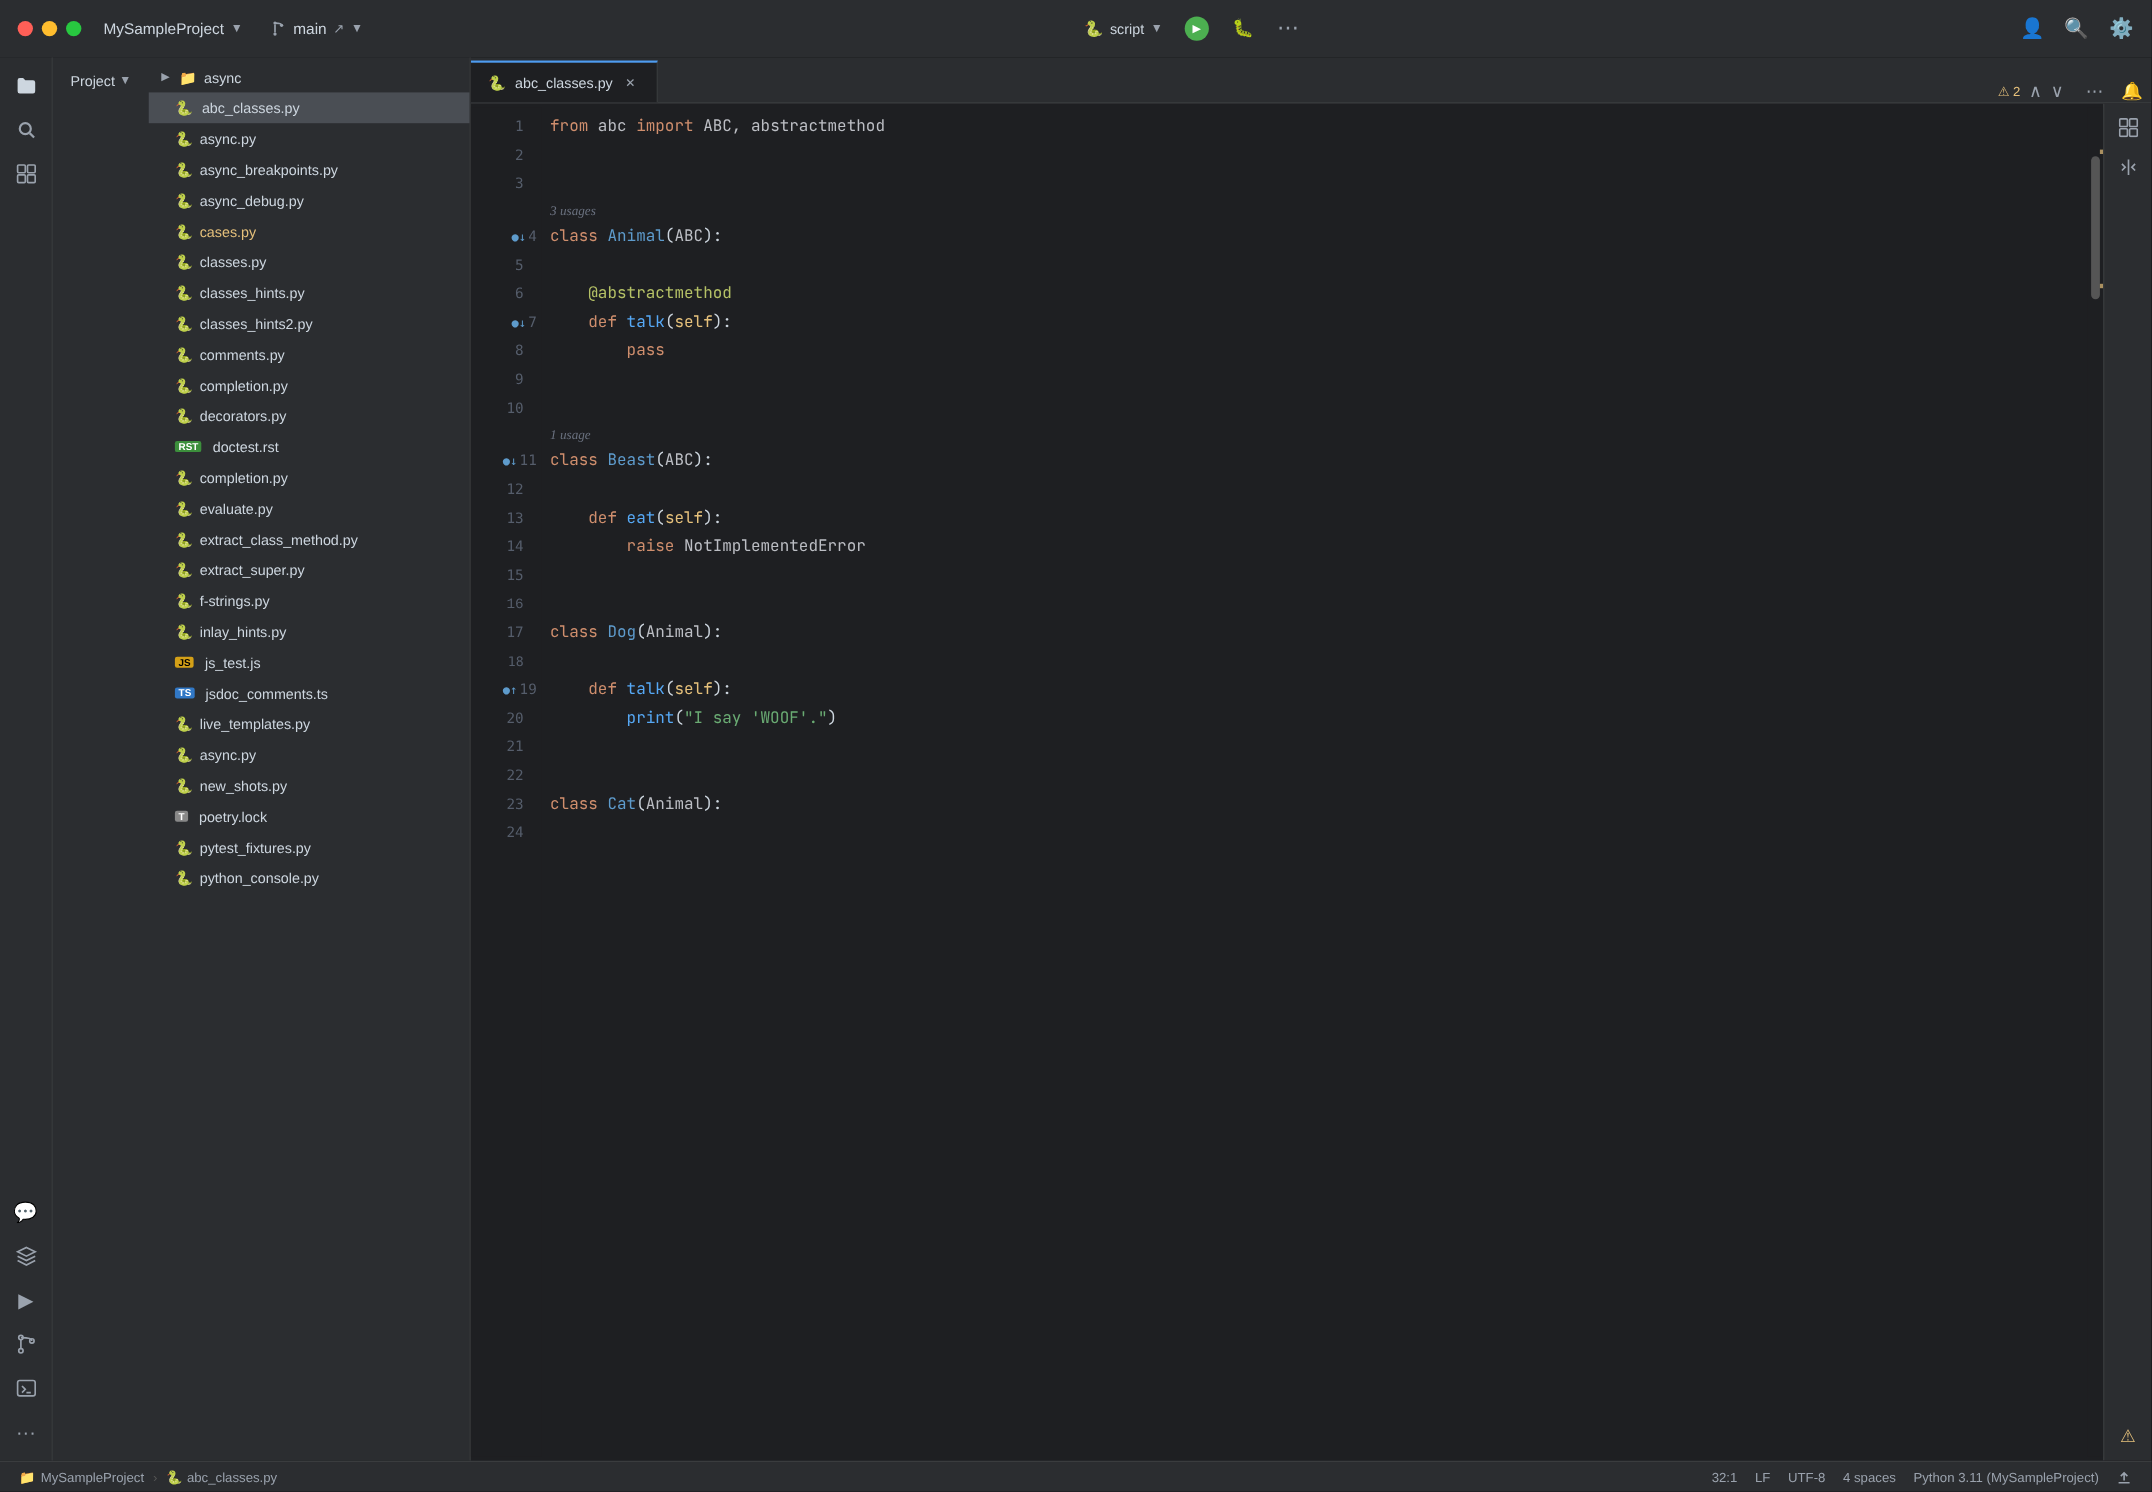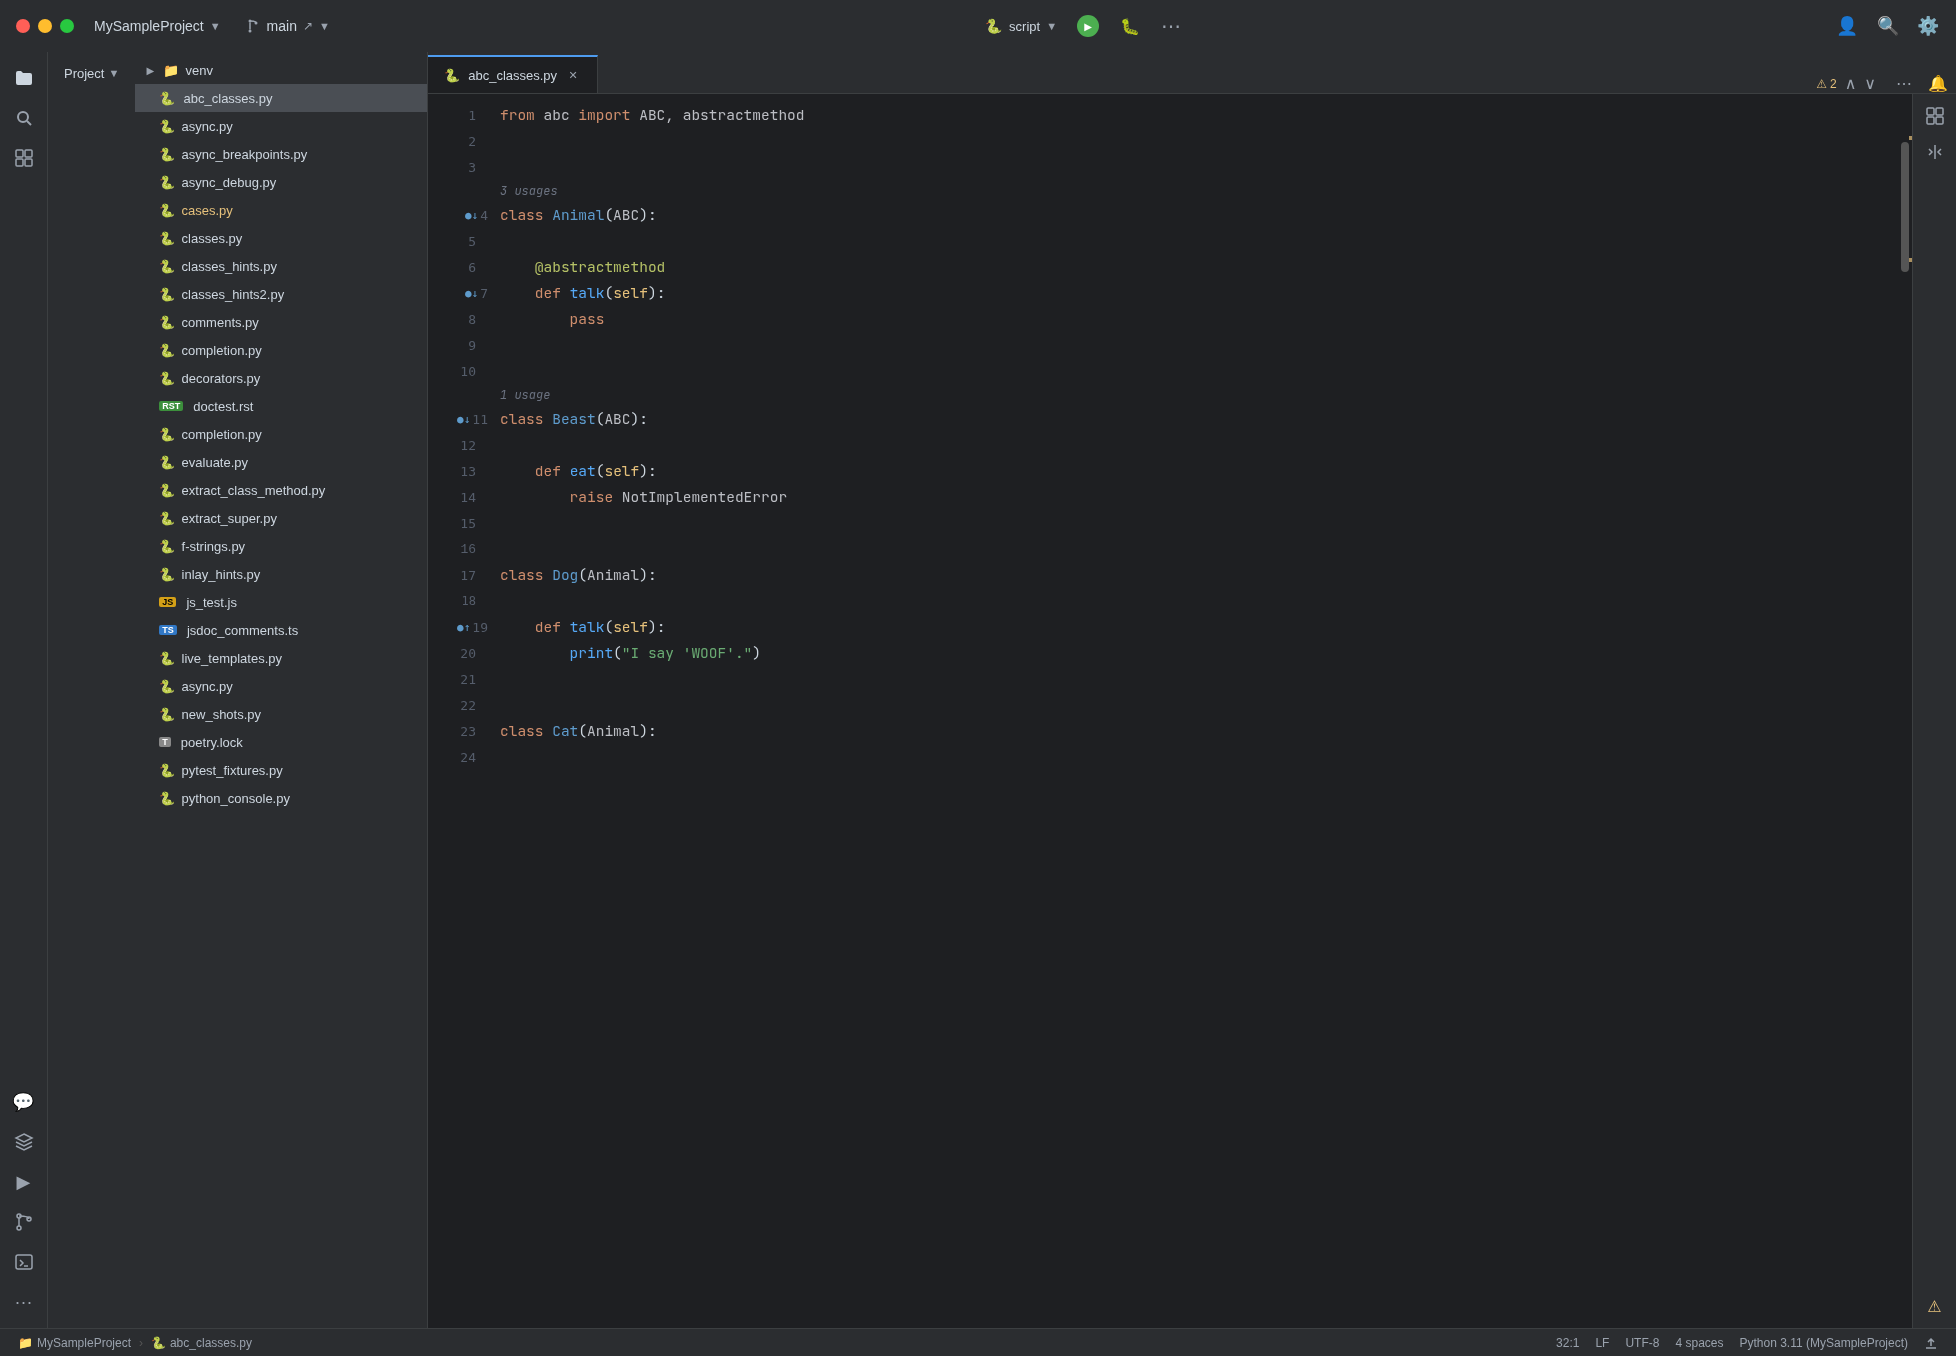--- a/index.html
+++ b/index.html
@@ -253,20 +253,21 @@
 
     
     .usage-hint {
       color: #6b7280;
       font-size: 12px;
       font-style: italic;
       padding: 2px 8px;
       height: 22px;
       display: flex;
       align-items: center;
+      font-family: Liberation Serif, serif;
     }
 
     
     .kw { color: #cf8e6d; }
     .id-class { color: #5e9bcc; } 
     .id-fn { color: #56a8f5; } 
     .id-param { color: #e5c07b; } 
     .decorator { color: #b5c166; } 
     .string { color: #6aab73; } 
     .paren { color: #cdd6df; }
@@ -441,21 +442,21 @@
     <div class="sidebar-header">
       <span>Project</span>
       <span style="margin-left:4px;color:#9aa2ad;font-size:11px;">▼</span>
     </div>
 
     <div class="file-tree">
 
       <div class="tree-item folder">
         <span class="chevron">▶</span>
         <span style="color:#dcb67a;">📁</span>
-        <span>venv</span>
+        <span>async</span>
       </div>
 
       <div class="tree-item active">
         <span style="color:#4e9cf0; font-size:13px; font-weight:bold; margin-right:2px;">🐍</span>
         <span>abc_classes.py</span>
       </div>
       <div class="tree-item">
         <span style="color:#4e9cf0; font-size:13px;">🐍</span>
         <span>async.py</span>
       </div>

